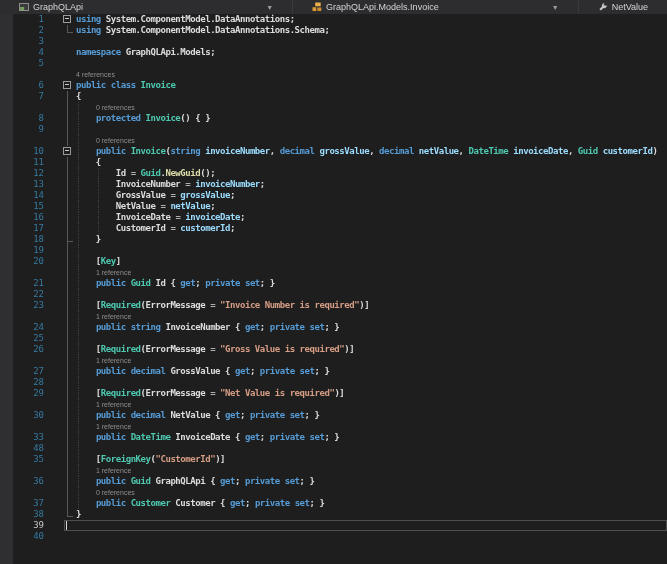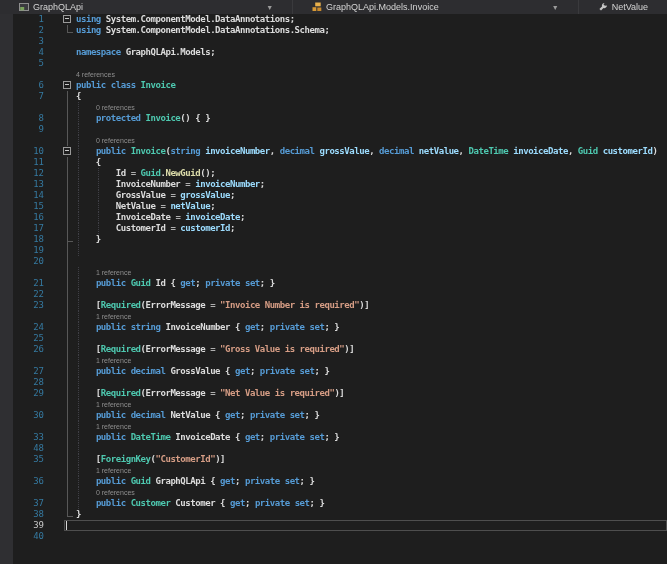--- a/index.html
+++ b/index.html
@@ -230,20 +230,21 @@
           <div class="fold">
             <div class="vline"></div>
           </div>
           <div class="code"><div class="guide" style="left: 2px;"></div></div>
         </div>
         <div class="row">
           <div class="num">20</div>
           <div class="fold">
             <div class="vline"></div>
           </div>
+          <div class="code"><div class="guide" style="left: 2px;"></div><span class="tk-w">    [</span><span class="tk-t">Key</span><span class="tk-w">]</span></div>
         </div>
         <div class="row">
           <div class="num"></div>
           <div class="fold">
             <div class="vline"></div>
           </div>
           <div class="code"><div class="guide" style="left: 2px;"></div><span class="lens" style="padding-left: 19.88px;">1 reference</span></div>
         </div>
         <div class="row">
           <div class="num">21</div>

